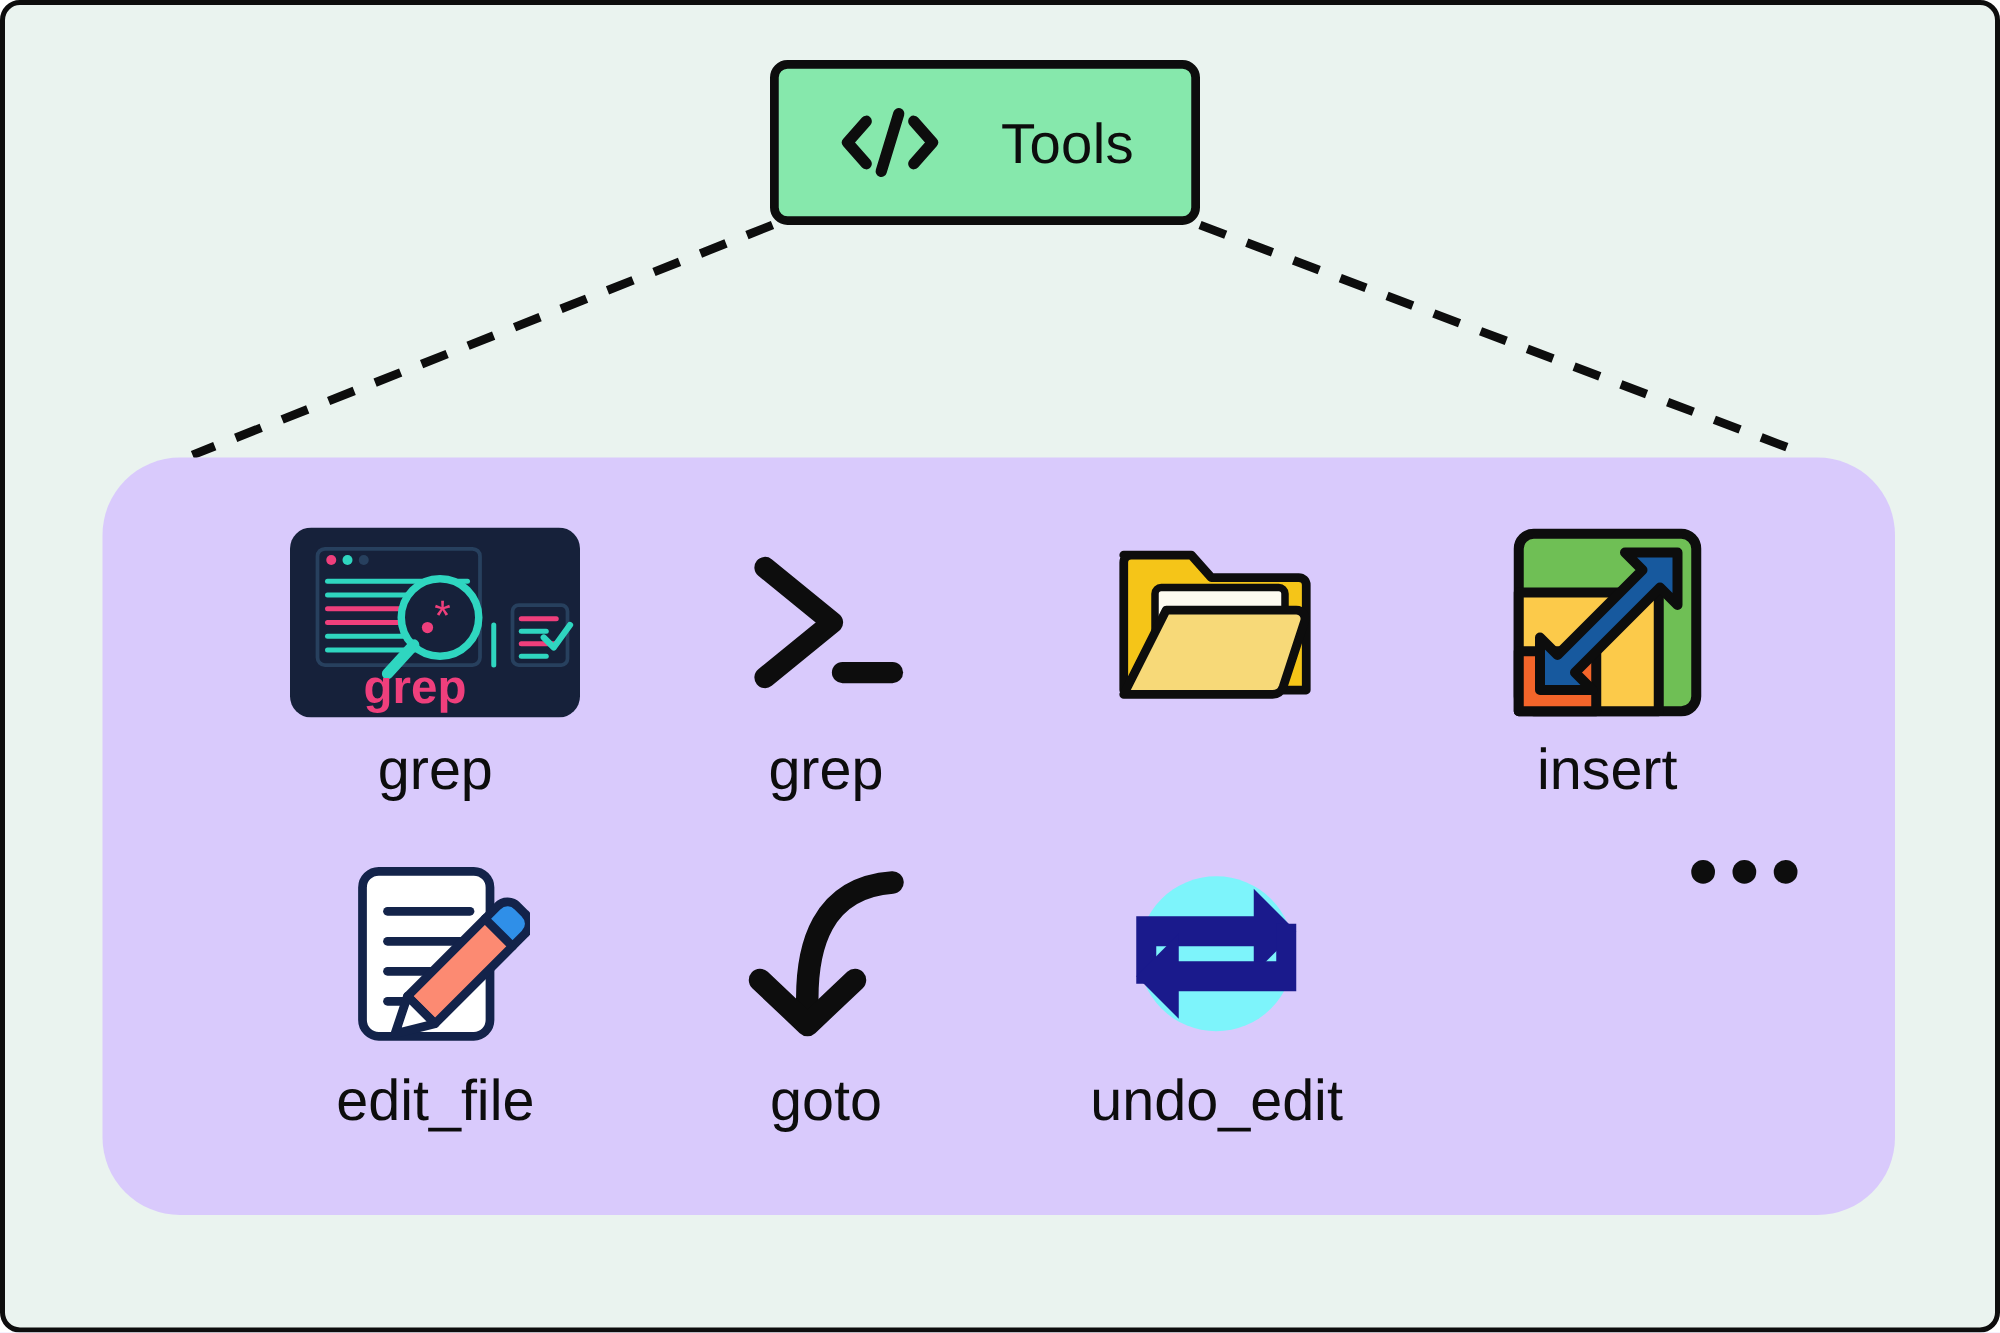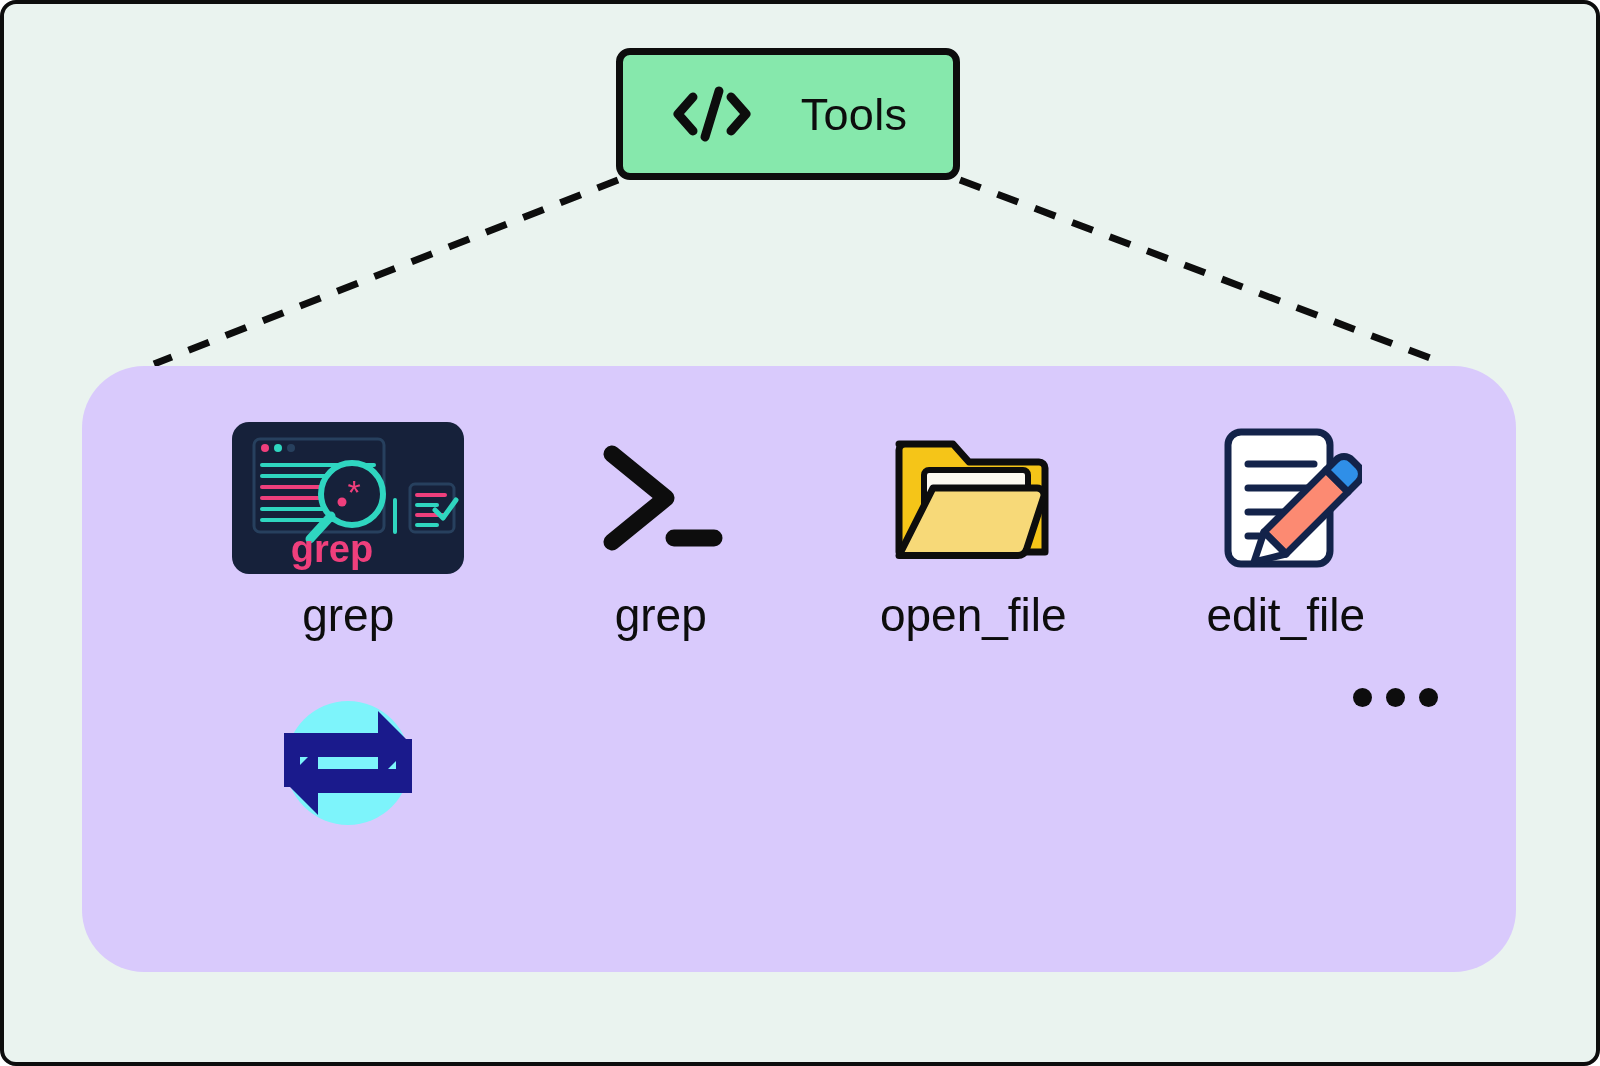--- a/index.html
+++ b/index.html
@@ -197,23 +197,36 @@
         <div class="tool-icon">
           <svg width="164" height="144" viewBox="0 0 164 144" xmlns="http://www.w3.org/2000/svg">
 
             <path d="M8 18 h54 l16 18 h70 a6 6 0 0 1 6 6 v84 h-146 v-102 a6 6 0 0 1 6 -6 z" fill="#f5c518" stroke="#0d0d0d" stroke-width="7" stroke-linejoin="round"></path>
 
             <rect x="33" y="44" width="104" height="74" rx="5" fill="#fdfaf0" stroke="#0d0d0d" stroke-width="6"></rect>
 
             <path d="M42 62 h104 a7 7 0 0 1 6.5 9.5 l-17 52 a9 9 0 0 1 -8.5 6 h-119 z" fill="#f7d978" stroke="#0d0d0d" stroke-width="7" stroke-linejoin="round"></path>
           </svg>
         </div>
-        <div class="tool-label">open_file</div>
-      </div>
-
+      </div>
+
+      <div class="tool-item">
+        <div class="tool-icon">
+          <svg width="152" height="152" viewBox="0 0 152 152" xmlns="http://www.w3.org/2000/svg">
+            <rect x="5" y="5" width="142" height="142" rx="12" fill="#6fbf55" stroke="#0d0d0d" stroke-width="8"></rect>
+            <path d="M5 52 h112 v95 h-112 z" fill="#fcca4a" stroke="#0d0d0d" stroke-width="8" stroke-linejoin="round"></path>
+            <path d="M5 99 h62 v48 h-62 z" fill="#f4652a" stroke="#0d0d0d" stroke-width="8" stroke-linejoin="round"></path>
+
+            <g stroke="#0d0d0d" stroke-width="8" stroke-linejoin="round" fill="#17599e">
+              <path d="M132 20 L132 62 L118 48 L50 116 L64 130 L22 130 L22 88 L36 102 L104 34 L90 20 Z"></path>
+            </g>
+          </svg>
+        </div>
+        <div class="tool-label">insert</div>
+      </div>
 
 
       <div class="tool-item">
         <div class="tool-icon">
           <svg width="152" height="152" viewBox="0 0 152 152" xmlns="http://www.w3.org/2000/svg">
             <rect x="18" y="10" width="102" height="132" rx="13" fill="#ffffff" stroke="#13234a" stroke-width="7"></rect>
             <g stroke="#13234a" stroke-width="7" stroke-linecap="round">
               <line x1="38" y1="42" x2="104" y2="42"></line>
               <line x1="38" y1="66" x2="98" y2="66"></line>
               <line x1="38" y1="90" x2="82" y2="90"></line>
@@ -223,33 +236,45 @@
             <g stroke="#13234a" stroke-width="7" stroke-linejoin="round">
               <path d="M116 48 L138 70 L76 132 L54 110 Z" fill="#fc8a72"></path>
               <path d="M126 38 a11 11 0 0 1 16 0 l6 6 a11 11 0 0 1 0 16 l-10 10 L116 48 Z" fill="#2f8fe8"></path>
               <path d="M54 110 L76 132 L44 140 Z" fill="#ffffff"></path>
             </g>
           </svg>
         </div>
         <div class="tool-label">edit_file</div>
       </div>
 
+      <div class="tool-item">
+        <div class="tool-icon">
+          <svg width="150" height="150" viewBox="0 0 150 150" xmlns="http://www.w3.org/2000/svg">
+            <g fill="none" stroke="#0d0d0d" stroke-width="18" stroke-linecap="round" stroke-linejoin="round">
+              <path d="M128 18 C 72 22, 58 68, 60 120"></path>
+              <polyline points="22,96 60,132 98,96"></polyline>
+            </g>
+          </svg>
+        </div>
+        <div class="tool-label">goto</div>
+      </div>
 
       <div class="tool-item">
         <div class="tool-icon">
           <svg width="152" height="152" viewBox="0 0 152 152" xmlns="http://www.w3.org/2000/svg">
             <circle cx="76" cy="76" r="62" fill="#7df4fb"></circle>
             <g fill="#1a1a8c">
 
               <path d="M12 46 h94 v-22 l34 34 -34 34 v-22 h-78 v30 h-16 z"></path>
 
               <path d="M140 106 h-94 v22 l-34 -34 34 -34 v22 h78 v-30 h16 z"></path>
             </g>
           </svg>
         </div>
+        <div class="tool-label">undo_edit</div>
       </div>
 
     </div>
 
     <div id="more-ellipsis">
       <span></span>
       <span></span>
       <span></span>
     </div>
 

